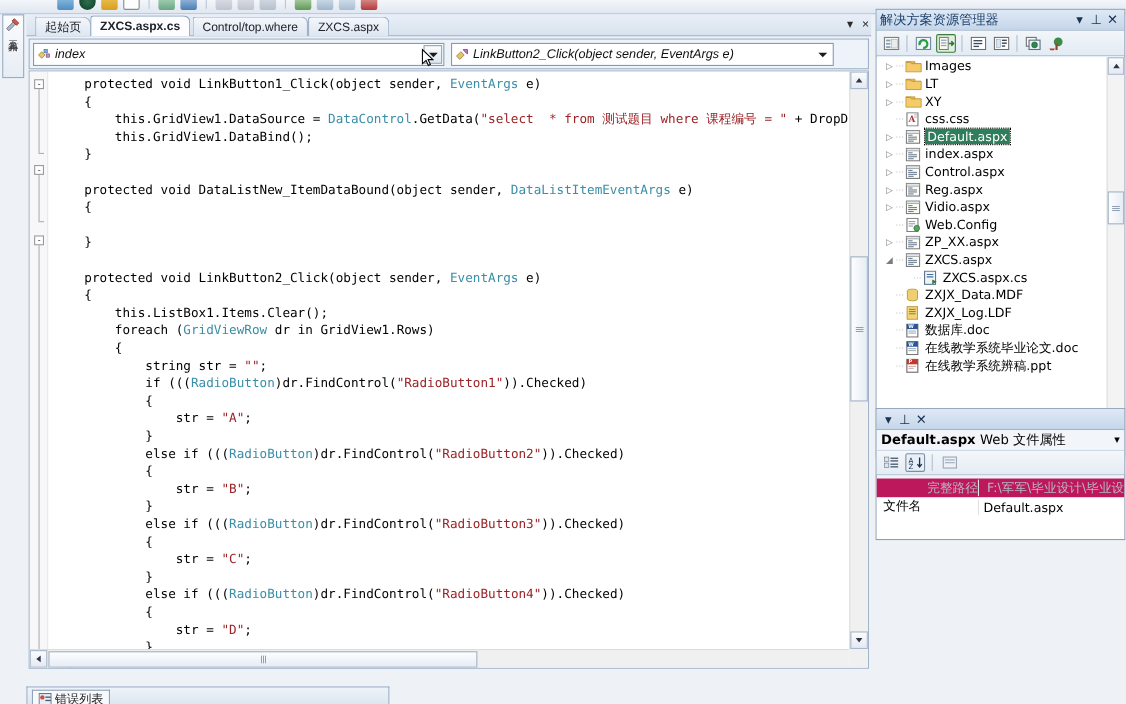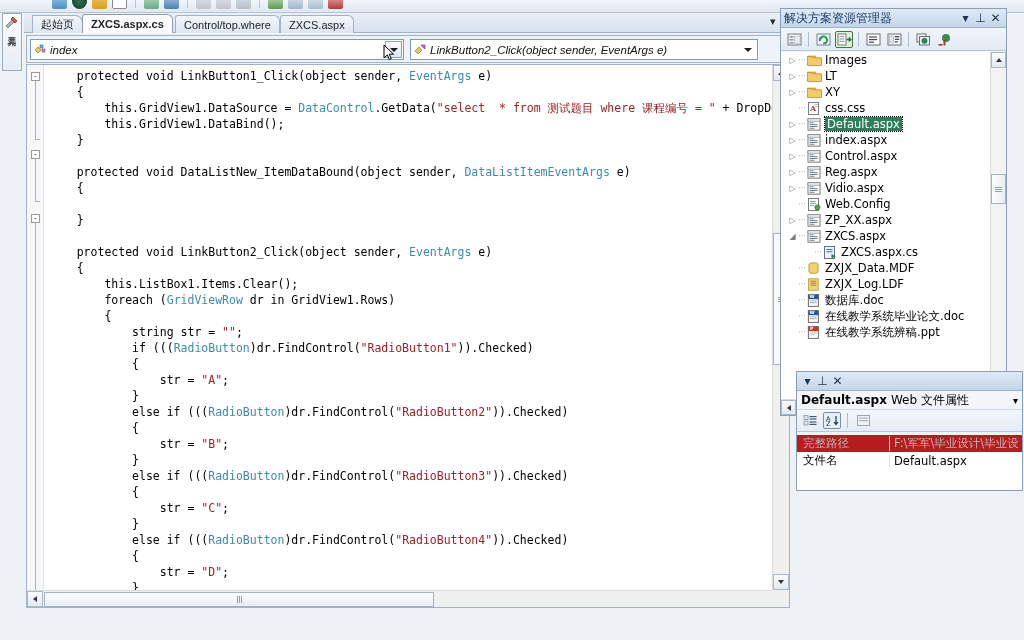--- a/index.html
+++ b/index.html
@@ -214,21 +214,21 @@
     height: 22px; background: linear-gradient(#f4f7fb,#e5ecf4);
     display:flex; align-items:center; padding:0 4px; gap:4px;
     border-bottom:1px solid #b9c7d8;
   }
   .pt-ic { width:18px; height:17px; display:flex;align-items:center;justify-content:center; border-radius:2px;}
   .pt-ic.sel { border:1px solid #7a8ea6; background:#e8eff7; }
   .prop-grid { position:absolute; left:0; right:0; top:63px; bottom:0; background:#ffffff; }
   .prow { display:flex; height:17px; font-size:11.5px; font-family:"DejaVu Sans", sans-serif; align-items:center; }
   .prow .pname { width:92px; padding-left:6px; color:#000; overflow:hidden; white-space:nowrap; }
   .prow .pval  { flex:1; padding-left:4px; color:#000; overflow:hidden; white-space:nowrap; border-left:1px solid #e2e2e2; }
-  .prow.dim { background:#b91c1c; }
+  .prow.dim { background:#be185d;text-align:right; }
   .prow.dim .pname, .prow.dim .pval { color:#b3b9c0; }
 
   
   .bottom-tabstrip {
     position: absolute; left: 24px; bottom: 0; width: 330px; height: 16px;
     background: linear-gradient(#eef3f9,#dde6f0);
     border-top: 1px solid #9fb2c8; border-left:1px solid #9fb2c8; border-right:1px solid #9fb2c8;
     overflow: hidden;
   }
   .bottom-tab {
@@ -362,21 +362,21 @@
       <div class="hsb-btn">
           <span class="tri-lf"></span>
         </div>
       <div class="hsb-thumb" style="width:390px;margin-left:1px;">
           <span class="hgrip"></span>
         </div>
     </div>
     <div class="corner-box"></div>
   </div>
 
-  <div class="panel" style="left:780px; top:8px; width:227px; height:408px;">
+  <div class="panel" style="left:796px; top:8px; width:227px; height:408px;">
     <div class="panel-title">
       <span class="ptxt">解决方案资源管理器</span>
       <span class="pbtn">▾</span>
       <span class="pbtn pin">⊥</span>
       <span class="pbtn">✕</span>
     </div>
 
     <div class="se-toolbar">
       <div class="se-ic">
         <svg width="15" height="13" viewBox="0 0 15 13">
@@ -774,14 +774,25 @@
           <span class="pname">完整路径</span>
           <span class="pval">F:\军军\毕业设计\毕业设</span>
         </div>
         <div class="prow">
           <span class="pname">文件名</span>
           <span class="pval">Default.aspx</span>
         </div>
       </div>
   </div>
 
+  <div class="bottom-tabstrip">
+    <div class="bottom-tab">
+      <svg width="12" height="11" viewBox="0 0 12 11">
+        <rect x="0.5" y="0.5" width="11" height="10" fill="#e8eef6" stroke="#5f7490"></rect>
+        <circle cx="3.5" cy="4" r="2" fill="#cf4b3e"></circle>
+        <rect x="6.2" y="3.2" width="5" height="1.2" fill="#4a5a6c"></rect>
+        <rect x="6.2" y="6.2" width="5" height="1.2" fill="#4a5a6c"></rect>
+      </svg>
+      <span>错误列表</span>
+    </div>
+  </div>
 
 </div>
 
 </body></html>

